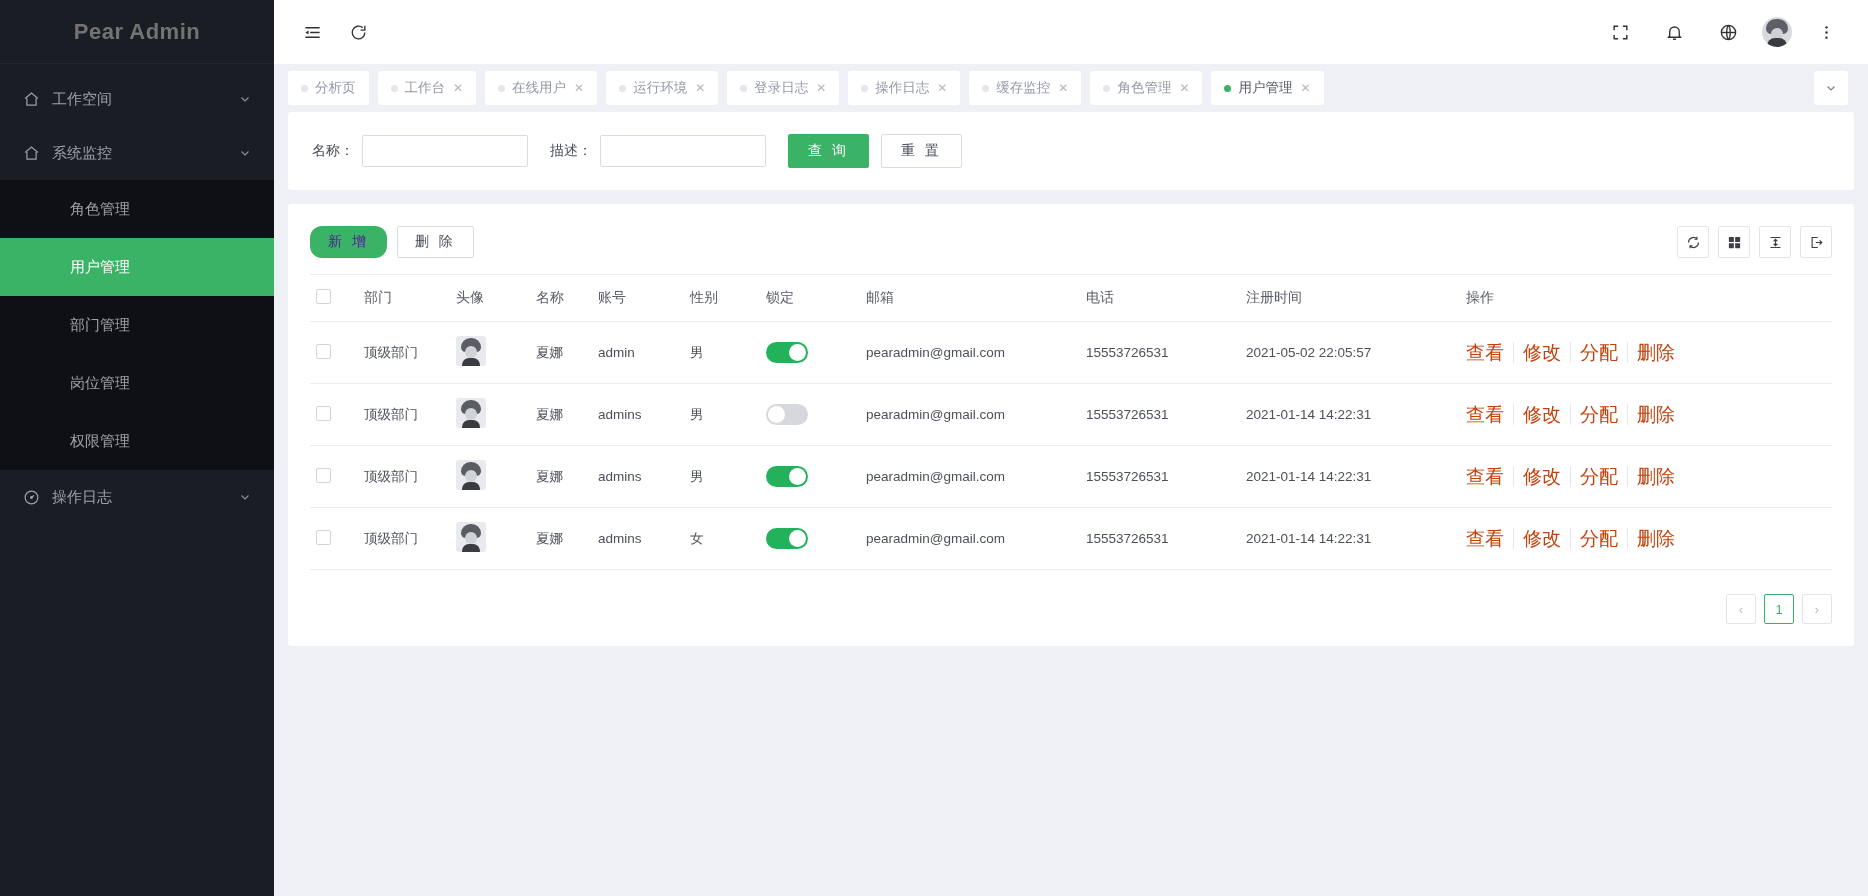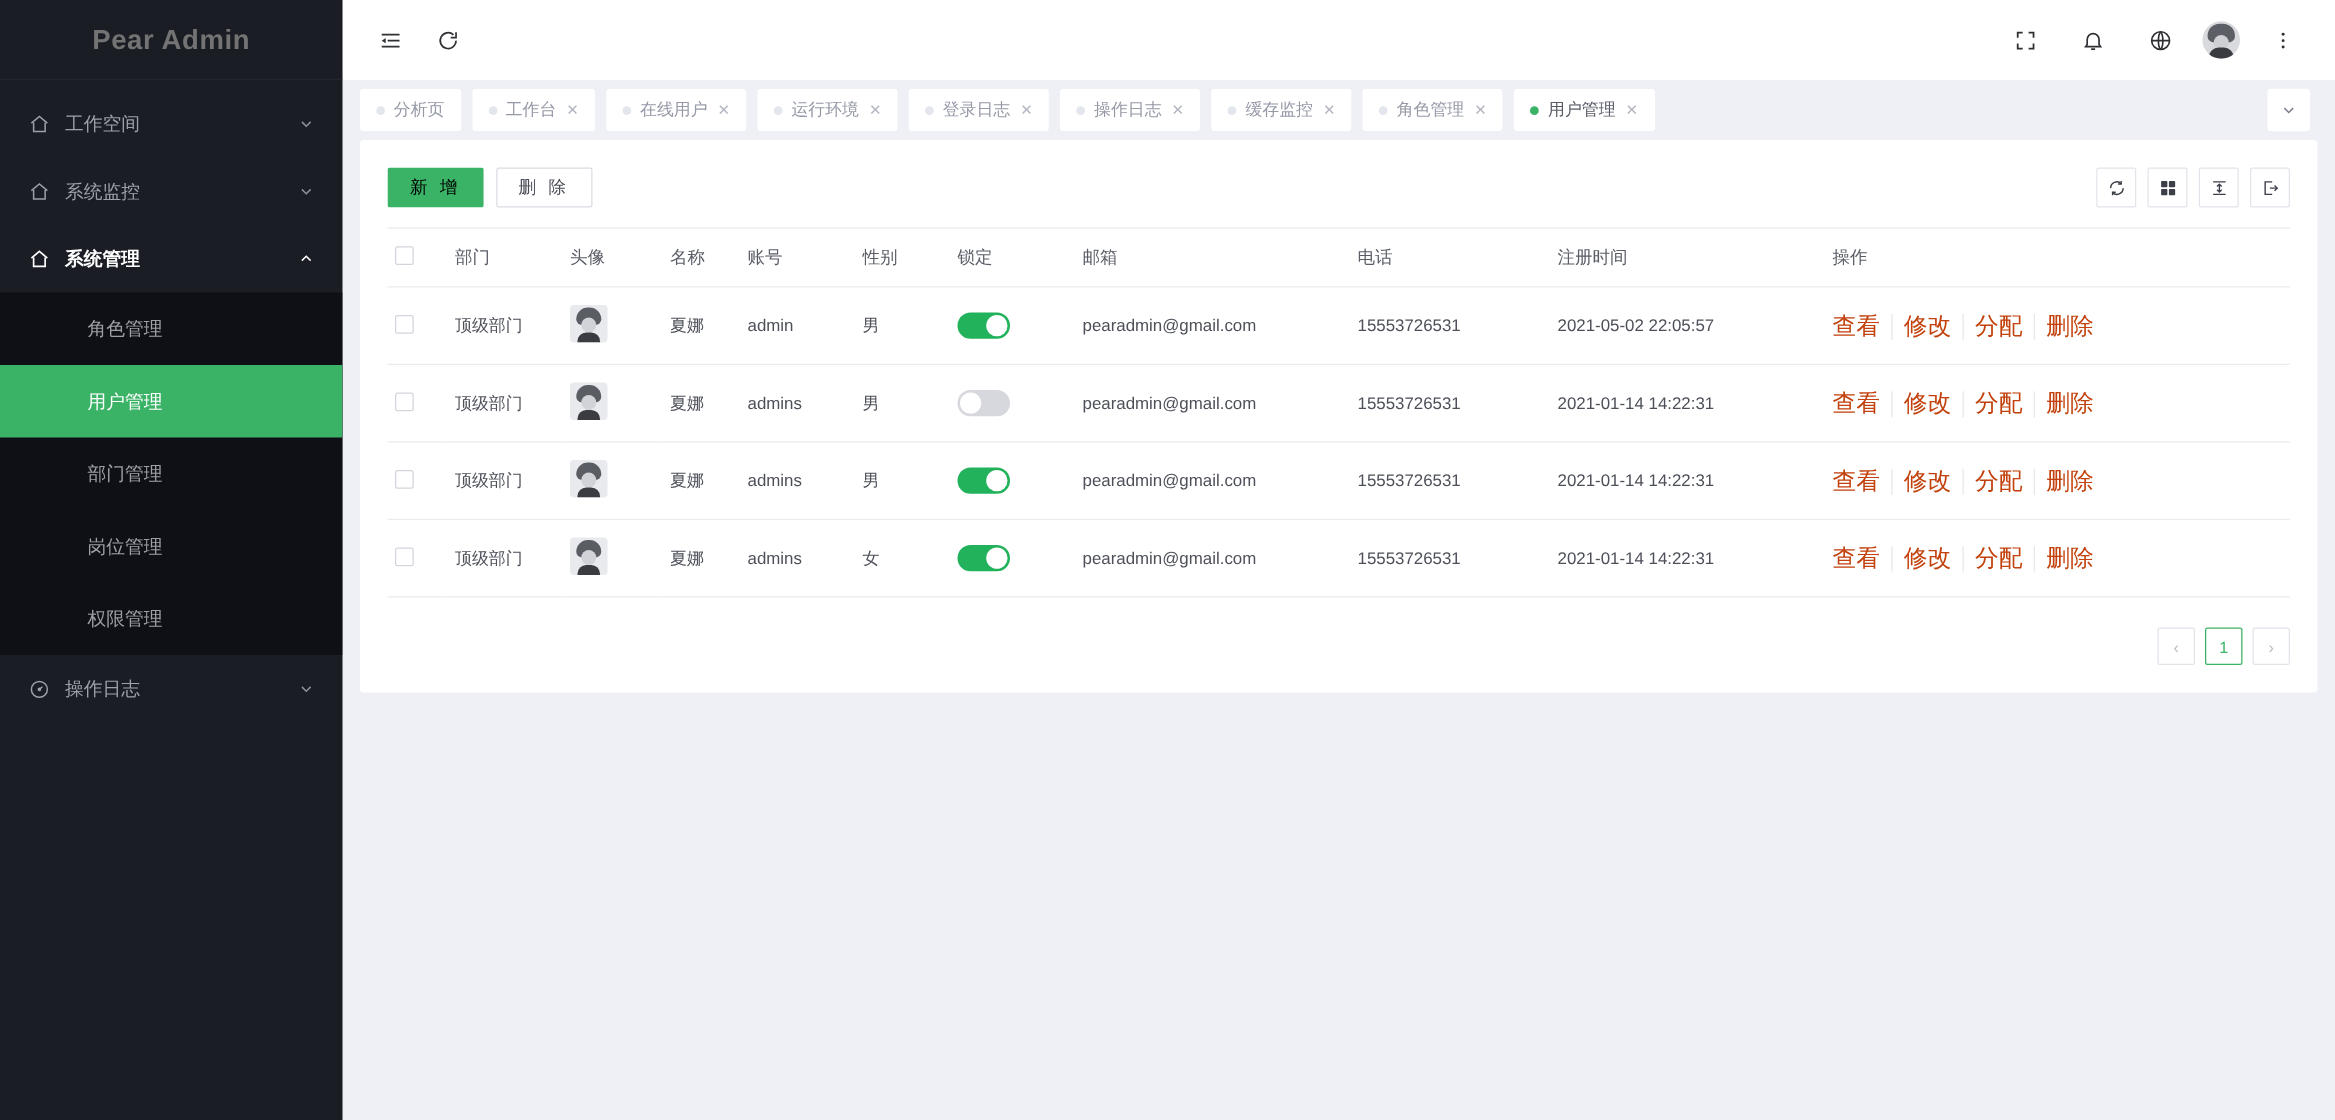--- a/index.html
+++ b/index.html
@@ -209,21 +209,21 @@
     letter-spacing: 3px;
   }
   .btn-primary { background: #3bb366; color: #fff; }
   .btn-default { background: #fff; color: #4a4d57; border-color: #d9dce3; margin-left: 12px; }
 
   .table-card { padding: 14px 22px 22px 22px; }
   .toolbar {
     display: flex; align-items: center;
     padding: 8px 0 16px 0;
   }
-  .toolbar .btn-add { background: #3bb366; color:#000000; height:32px; padding: 0 17px; }
+  .toolbar .btn-add { background: #3bb366; color:#4c1d95; height:32px; padding: 0 17px; border-radius: 12px; }
   .toolbar .btn-del { background:#fff; color:#4a4d57; border-color:#d9dce3; height:32px; padding:0 17px; margin-left:10px; }
   .toolbar-spacer { flex: 1 1 auto; }
   .tool-ico {
     width: 32px; height: 32px;
     border: 1px solid #e2e4ea;
     border-radius: 2px;
     background: #fff;
     display: inline-flex; align-items: center; justify-content: center;
     margin-left: 9px;
     cursor: pointer;
@@ -351,34 +351,20 @@
           </svg>
         </span>
         <span class="nav-label">系统监控</span>
         <span class="caret">
           <svg width="12" height="12" viewBox="0 0 24 24" fill="none" stroke="#8e9099" stroke-width="2.4">
               <path d="M5 9l7 7 7-7"></path>
             </svg>
         </span>
       </div>
 
-      <div class="nav-group-title open">
-        <span class="nav-ico">
-          <svg width="17" height="17" viewBox="0 0 24 24" fill="none" stroke="#ffffff" stroke-width="1.9">
-            <path d="M3 10.5 12 3l9 7.5"></path>
-              <path d="M5.5 10v10h13V10"></path>
-          </svg>
-        </span>
-        <span class="nav-label">系统管理</span>
-        <span class="caret">
-          <svg width="12" height="12" viewBox="0 0 24 24" fill="none" stroke="#ffffff" stroke-width="2.4">
-              <path d="M5 15l7-7 7 7"></path>
-            </svg>
-        </span>
-      </div>
 
       <div class="submenu">
         <div class="sub-item">
           <span>角色管理</span>
         </div>
         <div class="sub-item active">
           <span>用户管理</span>
         </div>
         <div class="sub-item">
           <span>部门管理</span>
@@ -526,20 +512,32 @@
       </div>
       <div class="tab-dropdown">
         <svg width="12" height="12" viewBox="0 0 24 24" fill="none" stroke="#7c7f8c" stroke-width="2.4">
             <path d="M5 9l7 7 7-7"></path>
           </svg>
       </div>
     </div>
 
     <div class="content">
 
+      <div class="card search-card">
+        <div class="field">
+          <span class="field-label">名称：</span>
+          <input type="text" value="" placeholder="" style="">
+        </div>
+        <div class="field">
+          <span class="field-label">描述：</span>
+          <input type="text" value="" placeholder="" style="">
+        </div>
+        <button class="btn btn-primary">查 询</button>
+        <button class="btn btn-default">重 置</button>
+      </div>
 
       <div class="card table-card">
 
         <div class="toolbar">
           <button class="btn btn-add">新 增</button>
           <button class="btn btn-del">删 除</button>
           <div class="toolbar-spacer"></div>
 
           <span class="tool-ico">
             <svg width="15" height="15" viewBox="0 0 24 24" fill="none" stroke="#3c3f48" stroke-width="1.8">

